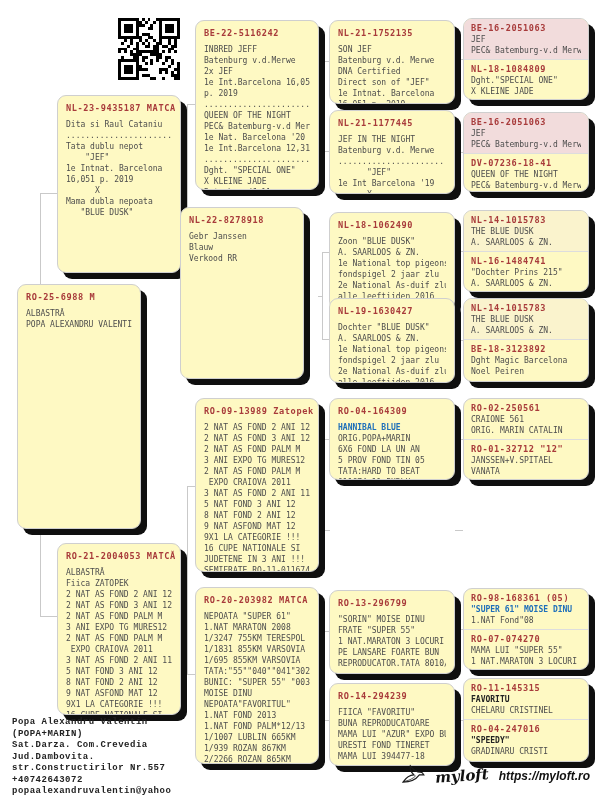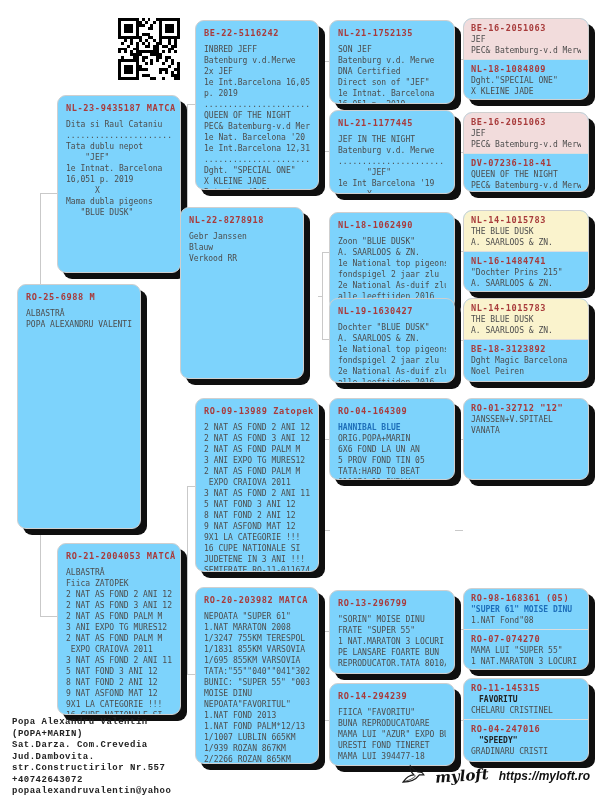--- a/index.html
+++ b/index.html
@@ -1,28 +1,28 @@
 <!DOCTYPE html>
 <html><head>
 <meta charset="utf-8">
 <style>
   html,body{margin:0;padding:0;background:#fff;}
   .page{position:relative;width:600px;height:796px;background:#fff;overflow:hidden;
         font-family:"DejaVu Sans Mono",monospace;}
   
   .cl{position:absolute;background:#c9c9c9;z-index:1;}
   
-  .card,.pair{position:absolute;z-index:2;background:#7dd3fc;border:1px solid #cfcfcf;
+  .card,.pair{position:absolute;z-index:2;background:#fef9c3;border:1px solid #cfcfcf;
         border-radius:9px;box-shadow:6px 6px 0 #0f0f0f;overflow:hidden;box-sizing:border-box;}
   .card{padding:7px 8px;}
   .hd{font-weight:bold;color:#a83b3b;font-size:8.6px;letter-spacing:0.6px;
       margin-bottom:6px;white-space:pre;}
   .ln{font-size:8px;line-height:11px;color:#4d4d4d;white-space:pre;overflow:hidden;}
   .ln.blue{color:#1e6fba;font-weight:bold;}
-  .ln.bold{color:#222;font-weight:bold;margin-left:8px;}
+  .ln.bold{color:#222;font-weight:bold;}
   
   .pair{display:flex;flex-direction:column;padding:0;}
   .sub{flex:1;padding:4px 7px 12px 7px;box-sizing:border-box;overflow:hidden;}
   .sub .hd{margin-bottom:2px;}
   .sub .ln{line-height:10.5px;}
   .sub.top{height:41px;flex:none;border-bottom:1px solid #ddd;}
   .sub.pink{background:#f2dcdc;}
   .sub.yellow{background:#faf3cd;}
   
   .qr{position:absolute;left:118px;top:18px;width:62px;height:62px;z-index:2;
@@ -537,21 +537,21 @@
 
   <div class="card" style="left:57px;top:95px;width:124px;height:178px">
       <div class="hd">NL-23-9435187 MATCA</div>
       <div class="ln">Dita si Raul Cataniu</div>
       <div class="ln">......................</div>
       <div class="ln">Tata dublu nepot</div>
       <div class="ln">    "JEF"</div>
       <div class="ln">1e Intnat. Barcelona</div>
       <div class="ln">16,051 p. 2019</div>
       <div class="ln">      X</div>
-      <div class="ln">Mama dubla pigeons</div>
+      <div class="ln">Mama dubla nepoata</div>
       <div class="ln">   "BLUE DUSK"</div>
     </div>
   <div class="card" style="left:17px;top:284px;width:124px;height:245px">
       <div class="hd">RO-25-6988 M</div>
       <div class="ln">ALBASTRĂ</div>
       <div class="ln">POPA ALEXANDRU VALENTIN</div>
     </div>
   <div class="card" style="left:57px;top:543px;width:124px;height:172px">
       <div class="hd">RO-21-2004053 MATCĂ</div>
       <div class="ln">ALBASTRĂ</div>
@@ -732,20 +732,25 @@
         <div class="ln">THE BLUE DUSK</div>
         <div class="ln">A. SAARLOOS &amp; ZN.</div>
       </div>
     <div class="sub">
         <div class="hd">BE-18-3123892</div>
         <div class="ln">Dght Magic Barcelona</div>
         <div class="ln">Noel Peiren</div>
       </div>
   </div>
   <div class="pair" style="left:463px;top:398px;width:126px;height:82px">
+    <div class="sub top">
+        <div class="hd">RO-02-250561</div>
+        <div class="ln">CRAIONE 561</div>
+        <div class="ln">ORIG. MARIN CATALIN</div>
+      </div>
     <div class="sub">
         <div class="hd">RO-01-32712 "12"</div>
         <div class="ln">JANSSEN+V.SPITAEL</div>
         <div class="ln">VANATA</div>
       </div>
   </div>
   <div class="pair" style="left:463px;top:588px;width:126px;height:82px">
     <div class="sub top">
         <div class="hd">RO-98-168361 (05)</div>
         <div class="ln blue">"SUPER 61" MOISE DINU</div>

